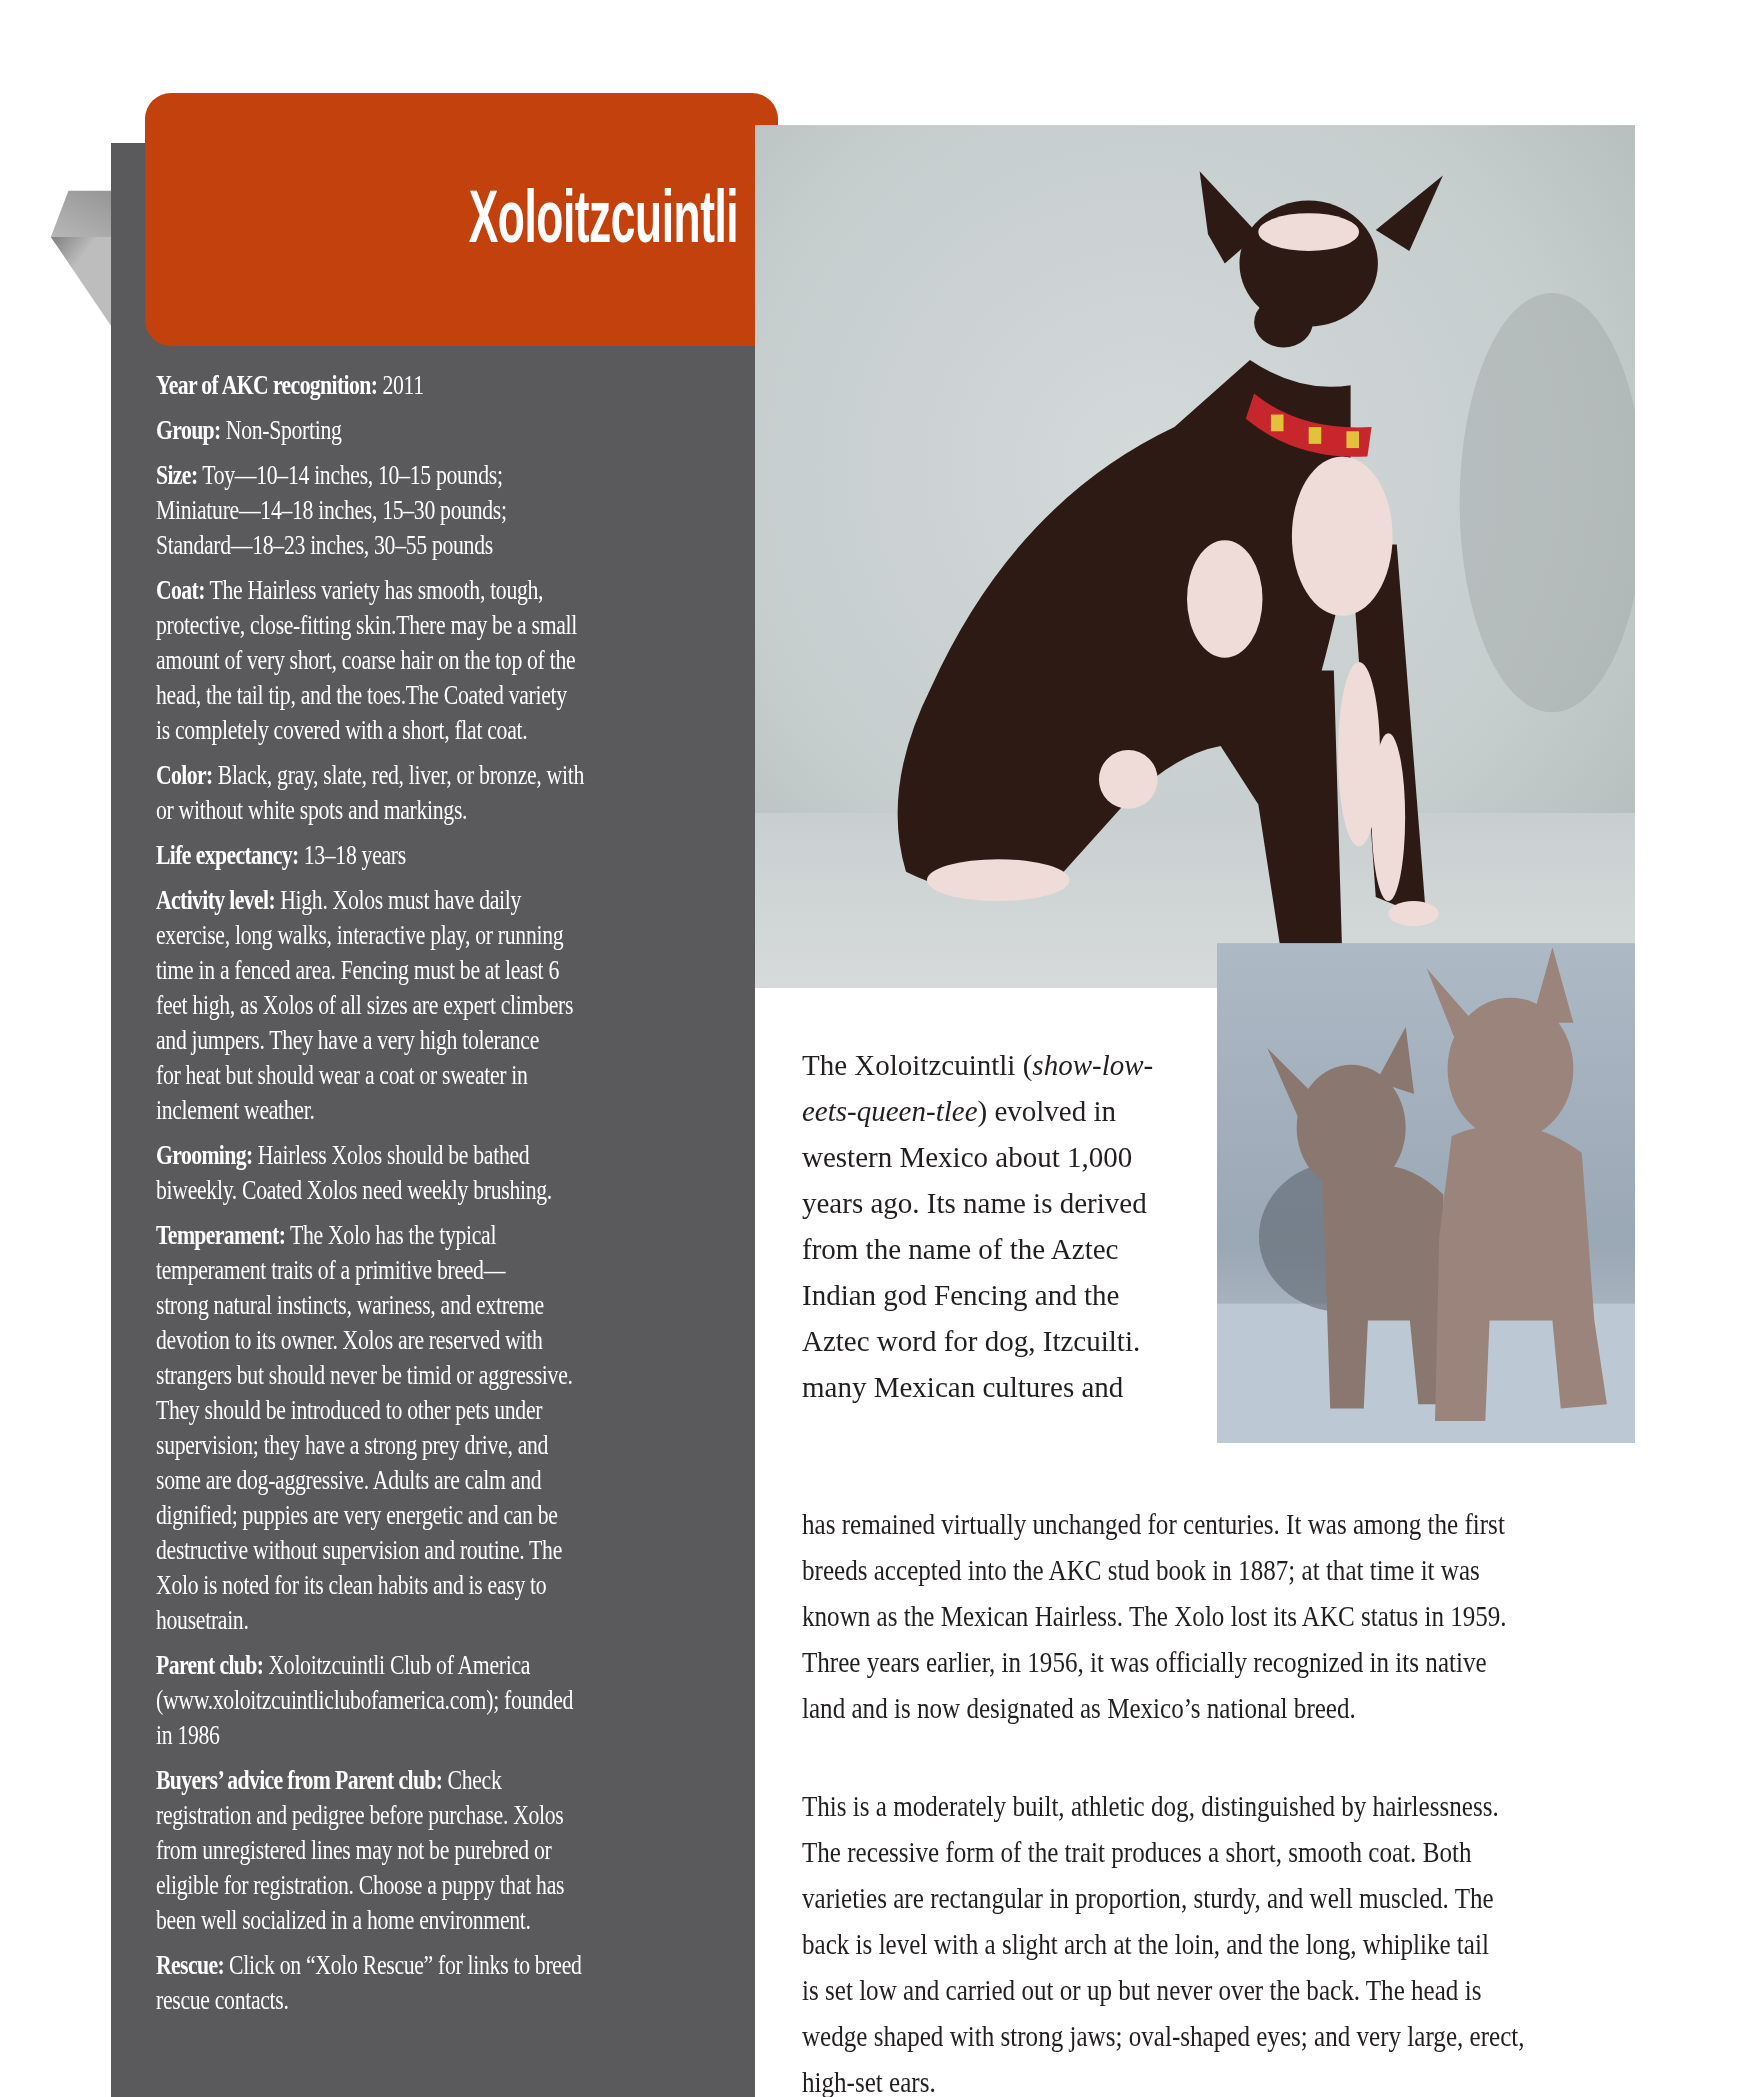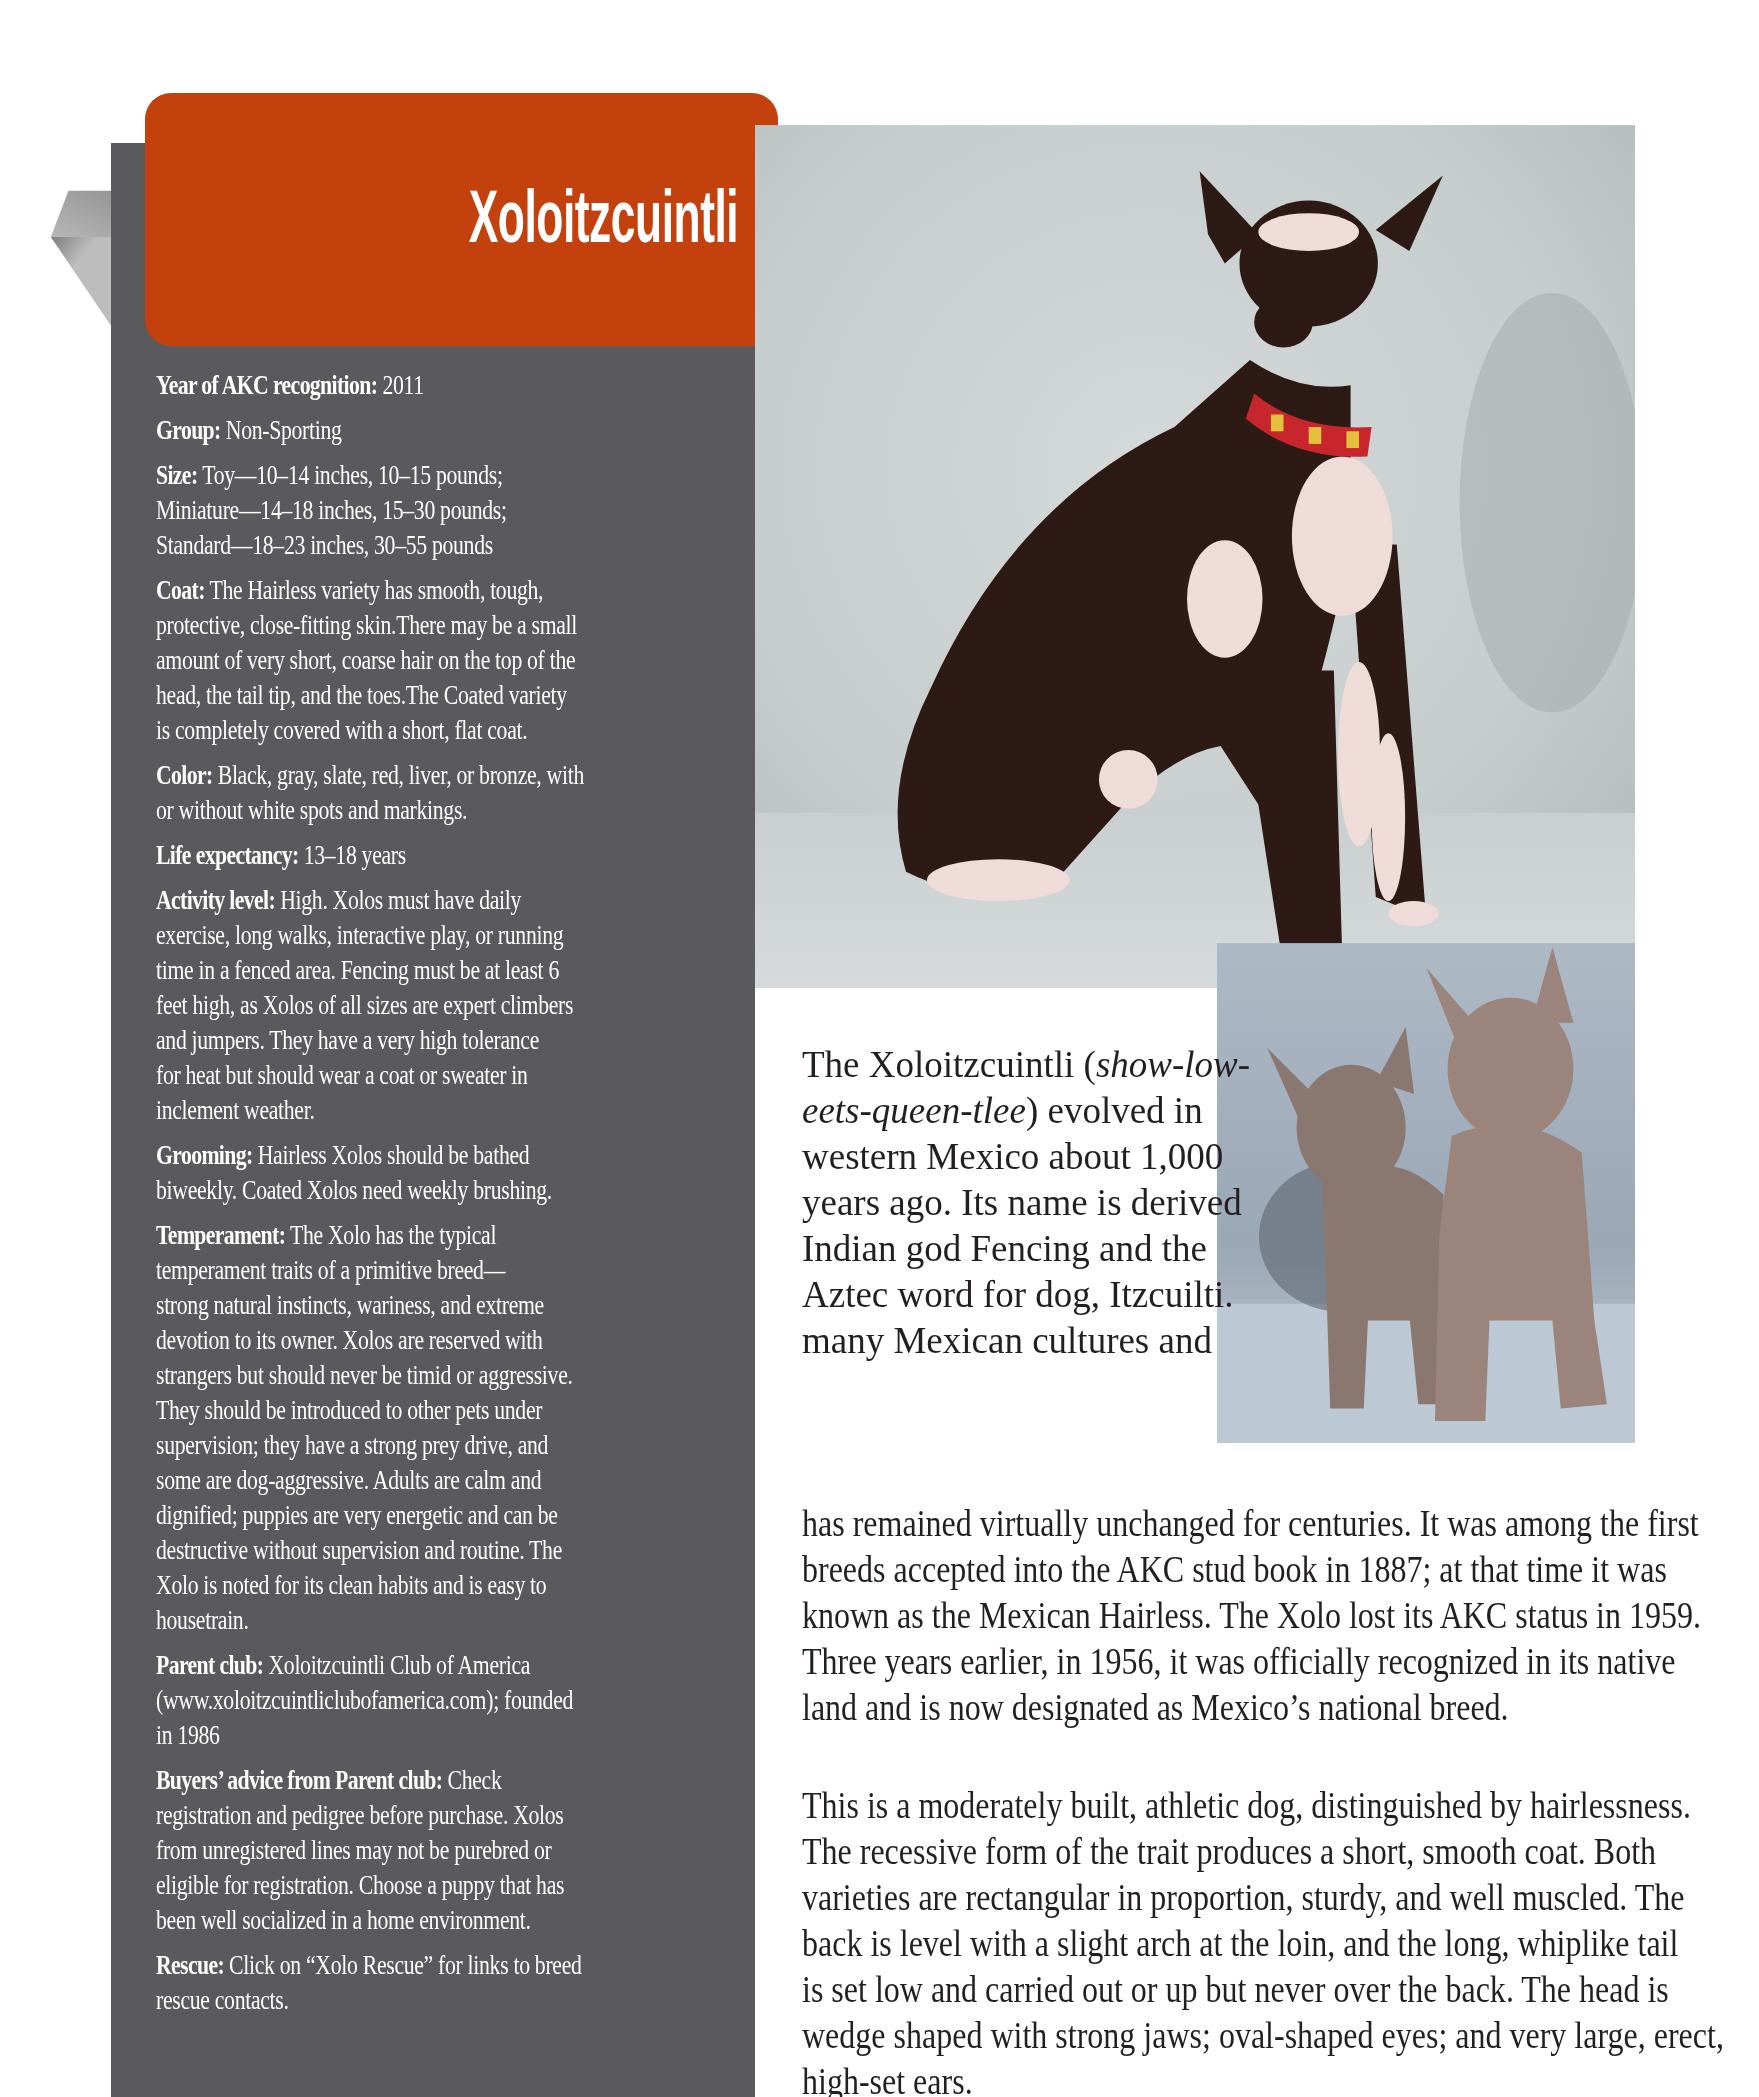--- a/index.html
+++ b/index.html
@@ -45,21 +45,21 @@
   .fact .line { display: block; white-space: nowrap; }
 
   
   .photo { position: absolute; overflow: hidden; }
   .photo-main { left: 755px; top: 125px; width: 880px; height: 863px; }
   .photo-puppies { left: 1217px; top: 943px; width: 418px; height: 500px; }
 
   
   .body-text {
     position: absolute; font-family: "Liberation Serif", serif;
-    color: #231f20; font-size: 37px; line-height: 46px;
+    color: #231f20; font-size: 29px; line-height: 46px;
   }
   .body-text .line { display: block; white-space: nowrap; }
   .body-narrow { left: 802px; top: 1042px; }
   .body-wide { left: 802px; top: 1501px; }
   .body-wide2 { left: 802px; top: 1783px; }
   .body-text .line.cond {
     transform: scaleX(0.865); transform-origin: left center; width: 965px;
   }
   em { font-style: italic; }
 </style>
@@ -239,20 +239,21 @@
         <path d="M560,460 Q720,390 870,500 L900,900 L930,1100 L820,1110 L800,900 L650,900 L640,1140 L520,1140 L530,700 Z"></path>
       </g>
     </svg>
   </div>
 
   <div class="body-text body-narrow" id="p1n">
       <span class="line">The Xoloitzcuintli (<em>show-low-</em></span>
       <span class="line"><em>eets-queen-tlee</em>) evolved in</span>
       <span class="line">western Mexico about 1,000</span>
       <span class="line">years ago. Its name is derived</span>
+      <span class="line">from the name of the Aztec</span>
       <span class="line">Indian god Fencing and the</span>
       <span class="line">Aztec word for dog, Itzcuilti.</span>
       <span class="line">many Mexican cultures and</span>
     </div>
   <div class="body-text body-wide" id="p1w">
       <span class="line cond">has remained virtually unchanged for centuries. It was among the first</span>
       <span class="line cond">breeds accepted into the AKC stud book in 1887; at that time it was</span>
       <span class="line cond">known as the Mexican Hairless. The Xolo lost its AKC status in 1959.</span>
       <span class="line cond">Three years earlier, in 1956, it was officially recognized in its native</span>
       <span class="line cond">land and is now designated as Mexico’s national breed.</span>

